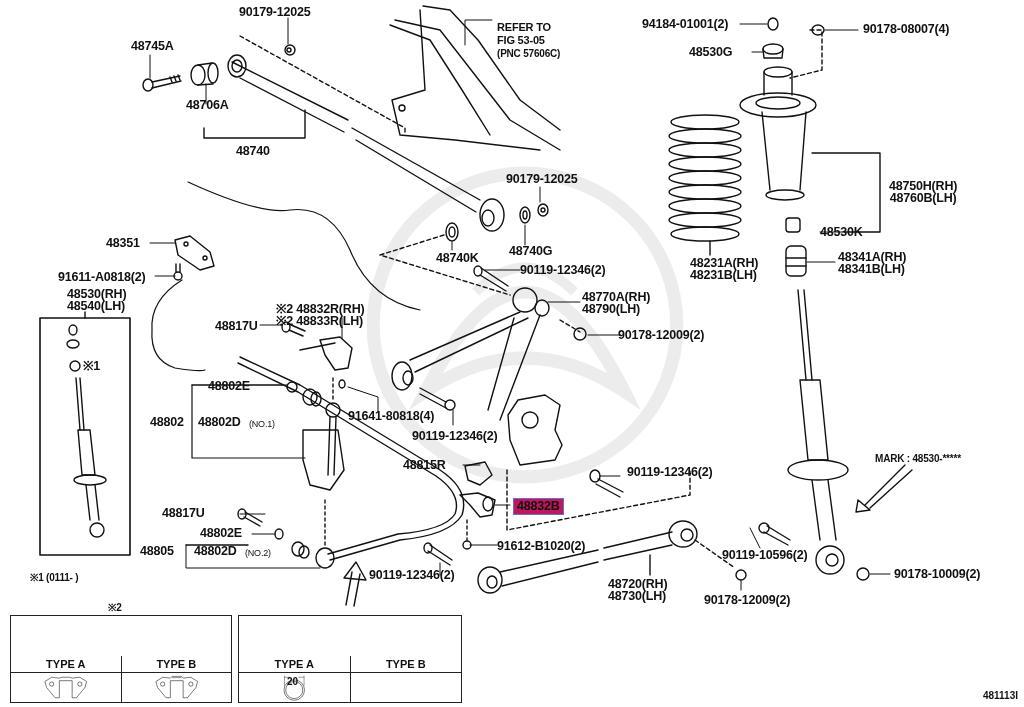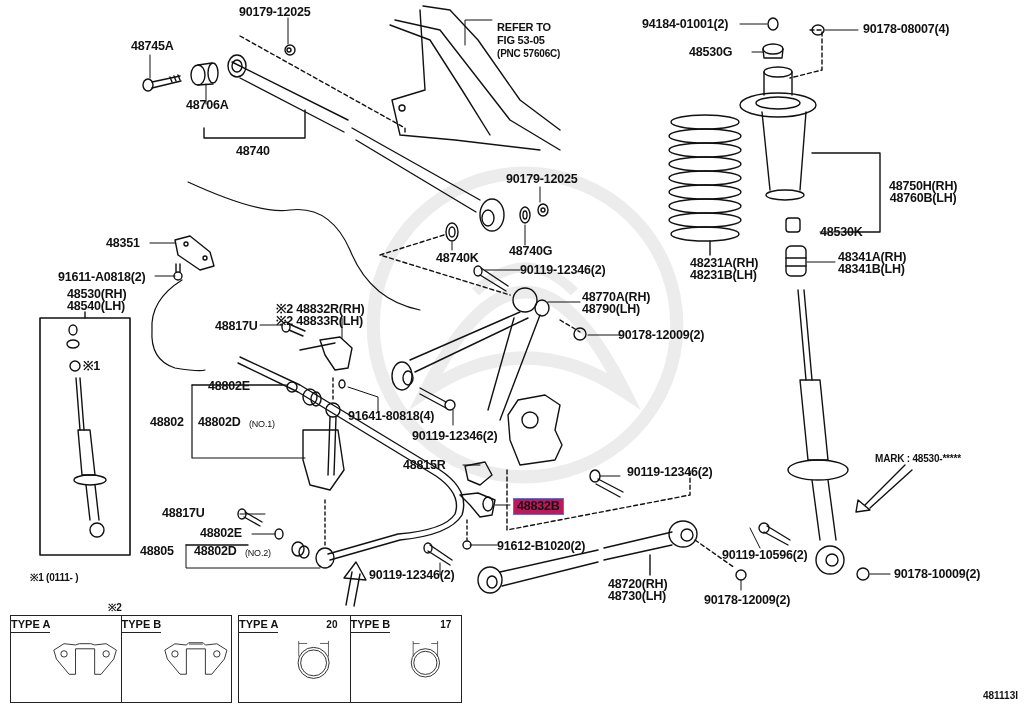--- a/index.html
+++ b/index.html
@@ -8,21 +8,21 @@
   svg.drawing { position:absolute; left:0; top:0; width:1024px; height:707px; }
   .lbl { position:absolute; font-family:"Liberation Sans", sans-serif; font-weight:bold;
          font-size:12.5px; line-height:13px; white-space:nowrap; color:#111; letter-spacing:-0.2px; }
   .lbl.small { font-size:10px; font-weight:bold; }
   .lbl.tiny { font-size:9px; font-weight:normal;text-align:center; }
   .lbl.multi { line-height:12px; }
   .lbl.hl { background:#9c9fe0; border:1px solid #6b6fc9; padding:1px 3px; cursor:pointer; }
   .ref { font-size:11px; line-height:13px; }
   .watermark { position:absolute; left:360px; top:160px; width:330px; height:330px; opacity:0.07; }
   .table-box { position:absolute; border:1.5px solid #222; background:#fff; display:flex; }
-  .table-col { flex:1; display:flex; flex-direction:row; border-right:1.5px solid #222; }
+  .table-col { flex:1; display:flex; flex-direction:column; border-right:1.5px solid #222;margin-top:40px; }
   .table-col:last-child { border-right:none; }
   .table-head { height:16px; border-bottom:1.5px solid #222; text-align:center; font-size:11px;
                 font-weight:bold; line-height:16px; font-family:"Liberation Sans", sans-serif; }
   .table-body { flex:1; position:relative; }
   .table-body svg { position:absolute; left:0; top:0; width:100%; height:100%; }
   .dim { position:absolute; font-size:10px; font-weight:bold; }
   .fig-code { position:absolute; right:6px; bottom:6px; font-size:10px; font-weight:bold; }
 </style>
 </head>
 <body>
@@ -439,25 +439,17 @@
         <svg viewBox="0 0 110 68">
           <path d="M32 6 L32 30 M78 6 L78 30 M32 10 L45 10 M65 10 L78 10" stroke="#111" stroke-width="1" fill="none"></path>
           <circle cx="55" cy="40" r="24" fill="none" stroke="#111" stroke-width="1.3"></circle>
           <circle cx="55" cy="40" r="20" fill="none" stroke="#111" stroke-width="1.3"></circle>
         </svg>
         <span class="dim" style="left:48px;top:3px;">20</span>
       </div>
     </div>
     <div class="table-col">
       <div class="table-head">TYPE B</div>
-      <div class="table-body">
-        <svg viewBox="0 0 110 68">
-          <path d="M36 6 L36 30 M74 6 L74 30 M36 10 L46 10 M64 10 L74 10" stroke="#111" stroke-width="1" fill="none"></path>
-          <circle cx="55" cy="40" r="22" fill="none" stroke="#111" stroke-width="1.3"></circle>
-          <circle cx="55" cy="40" r="18" fill="none" stroke="#111" stroke-width="1.3"></circle>
-        </svg>
-        <span class="dim" style="left:50px;top:3px;">17</span>
-      </div>
     </div>
   </div>
 
   <span class="fig-code">481113I</span>
 </div>
 
 </body></html>

